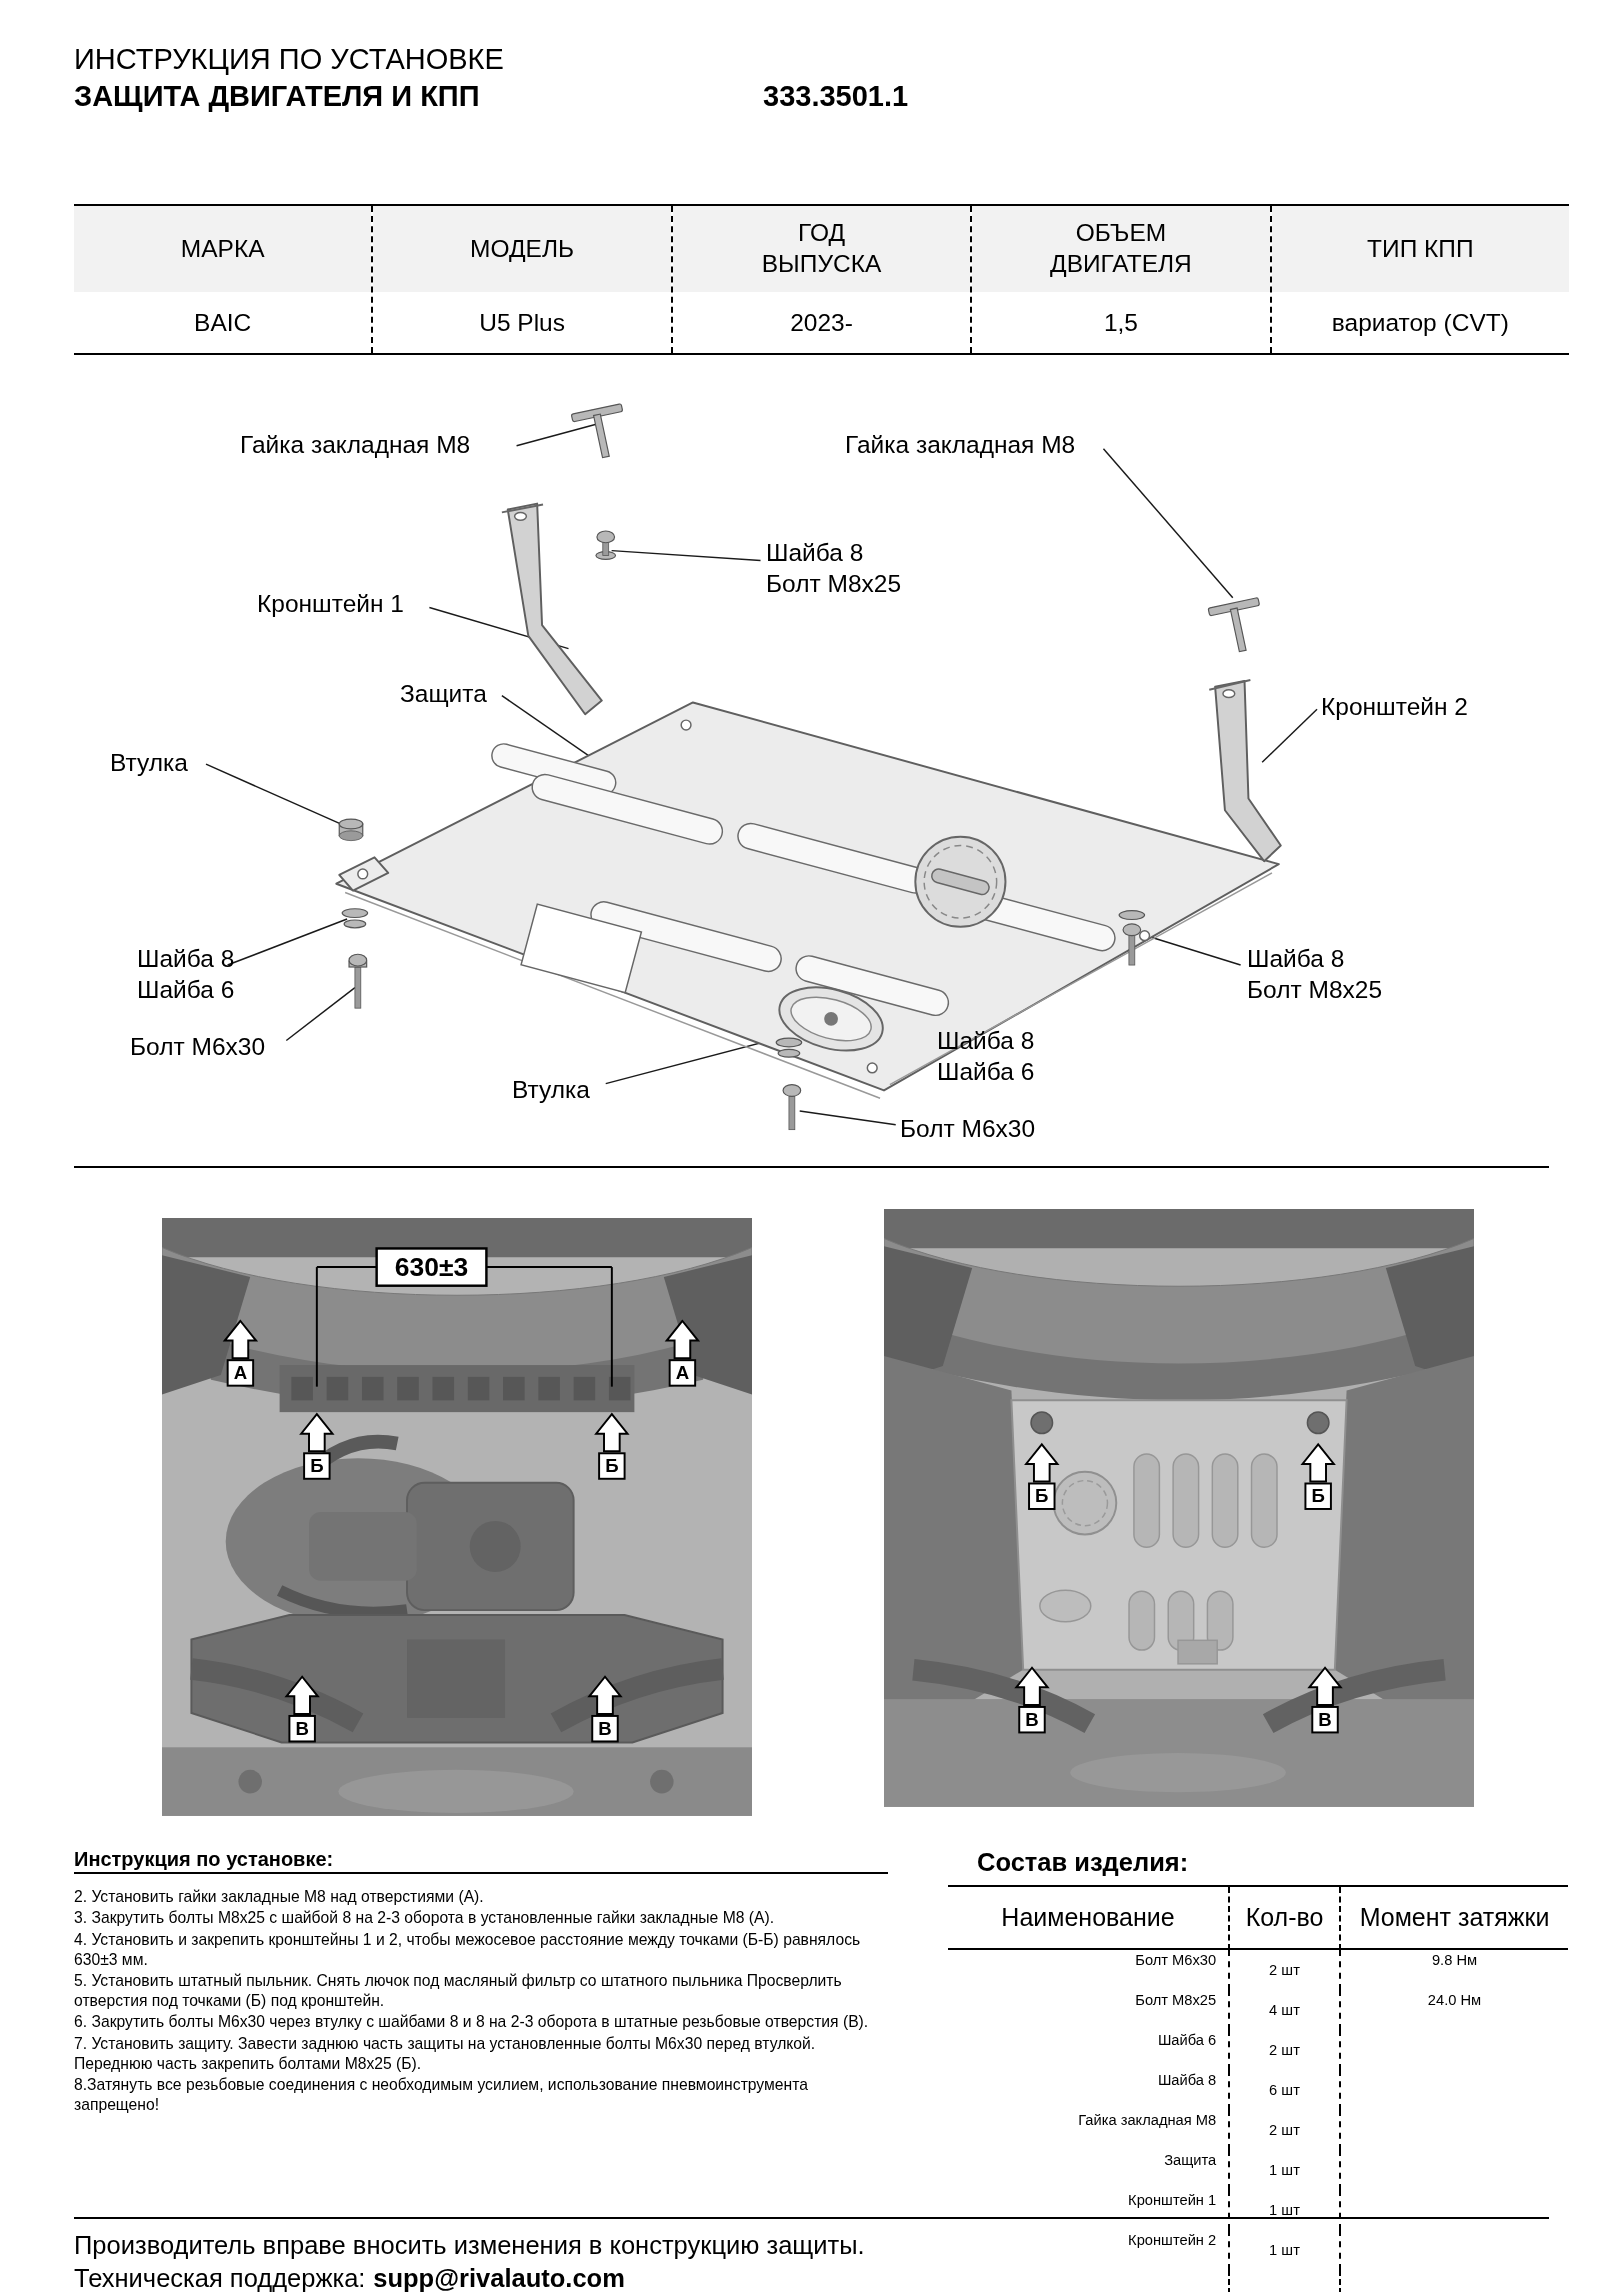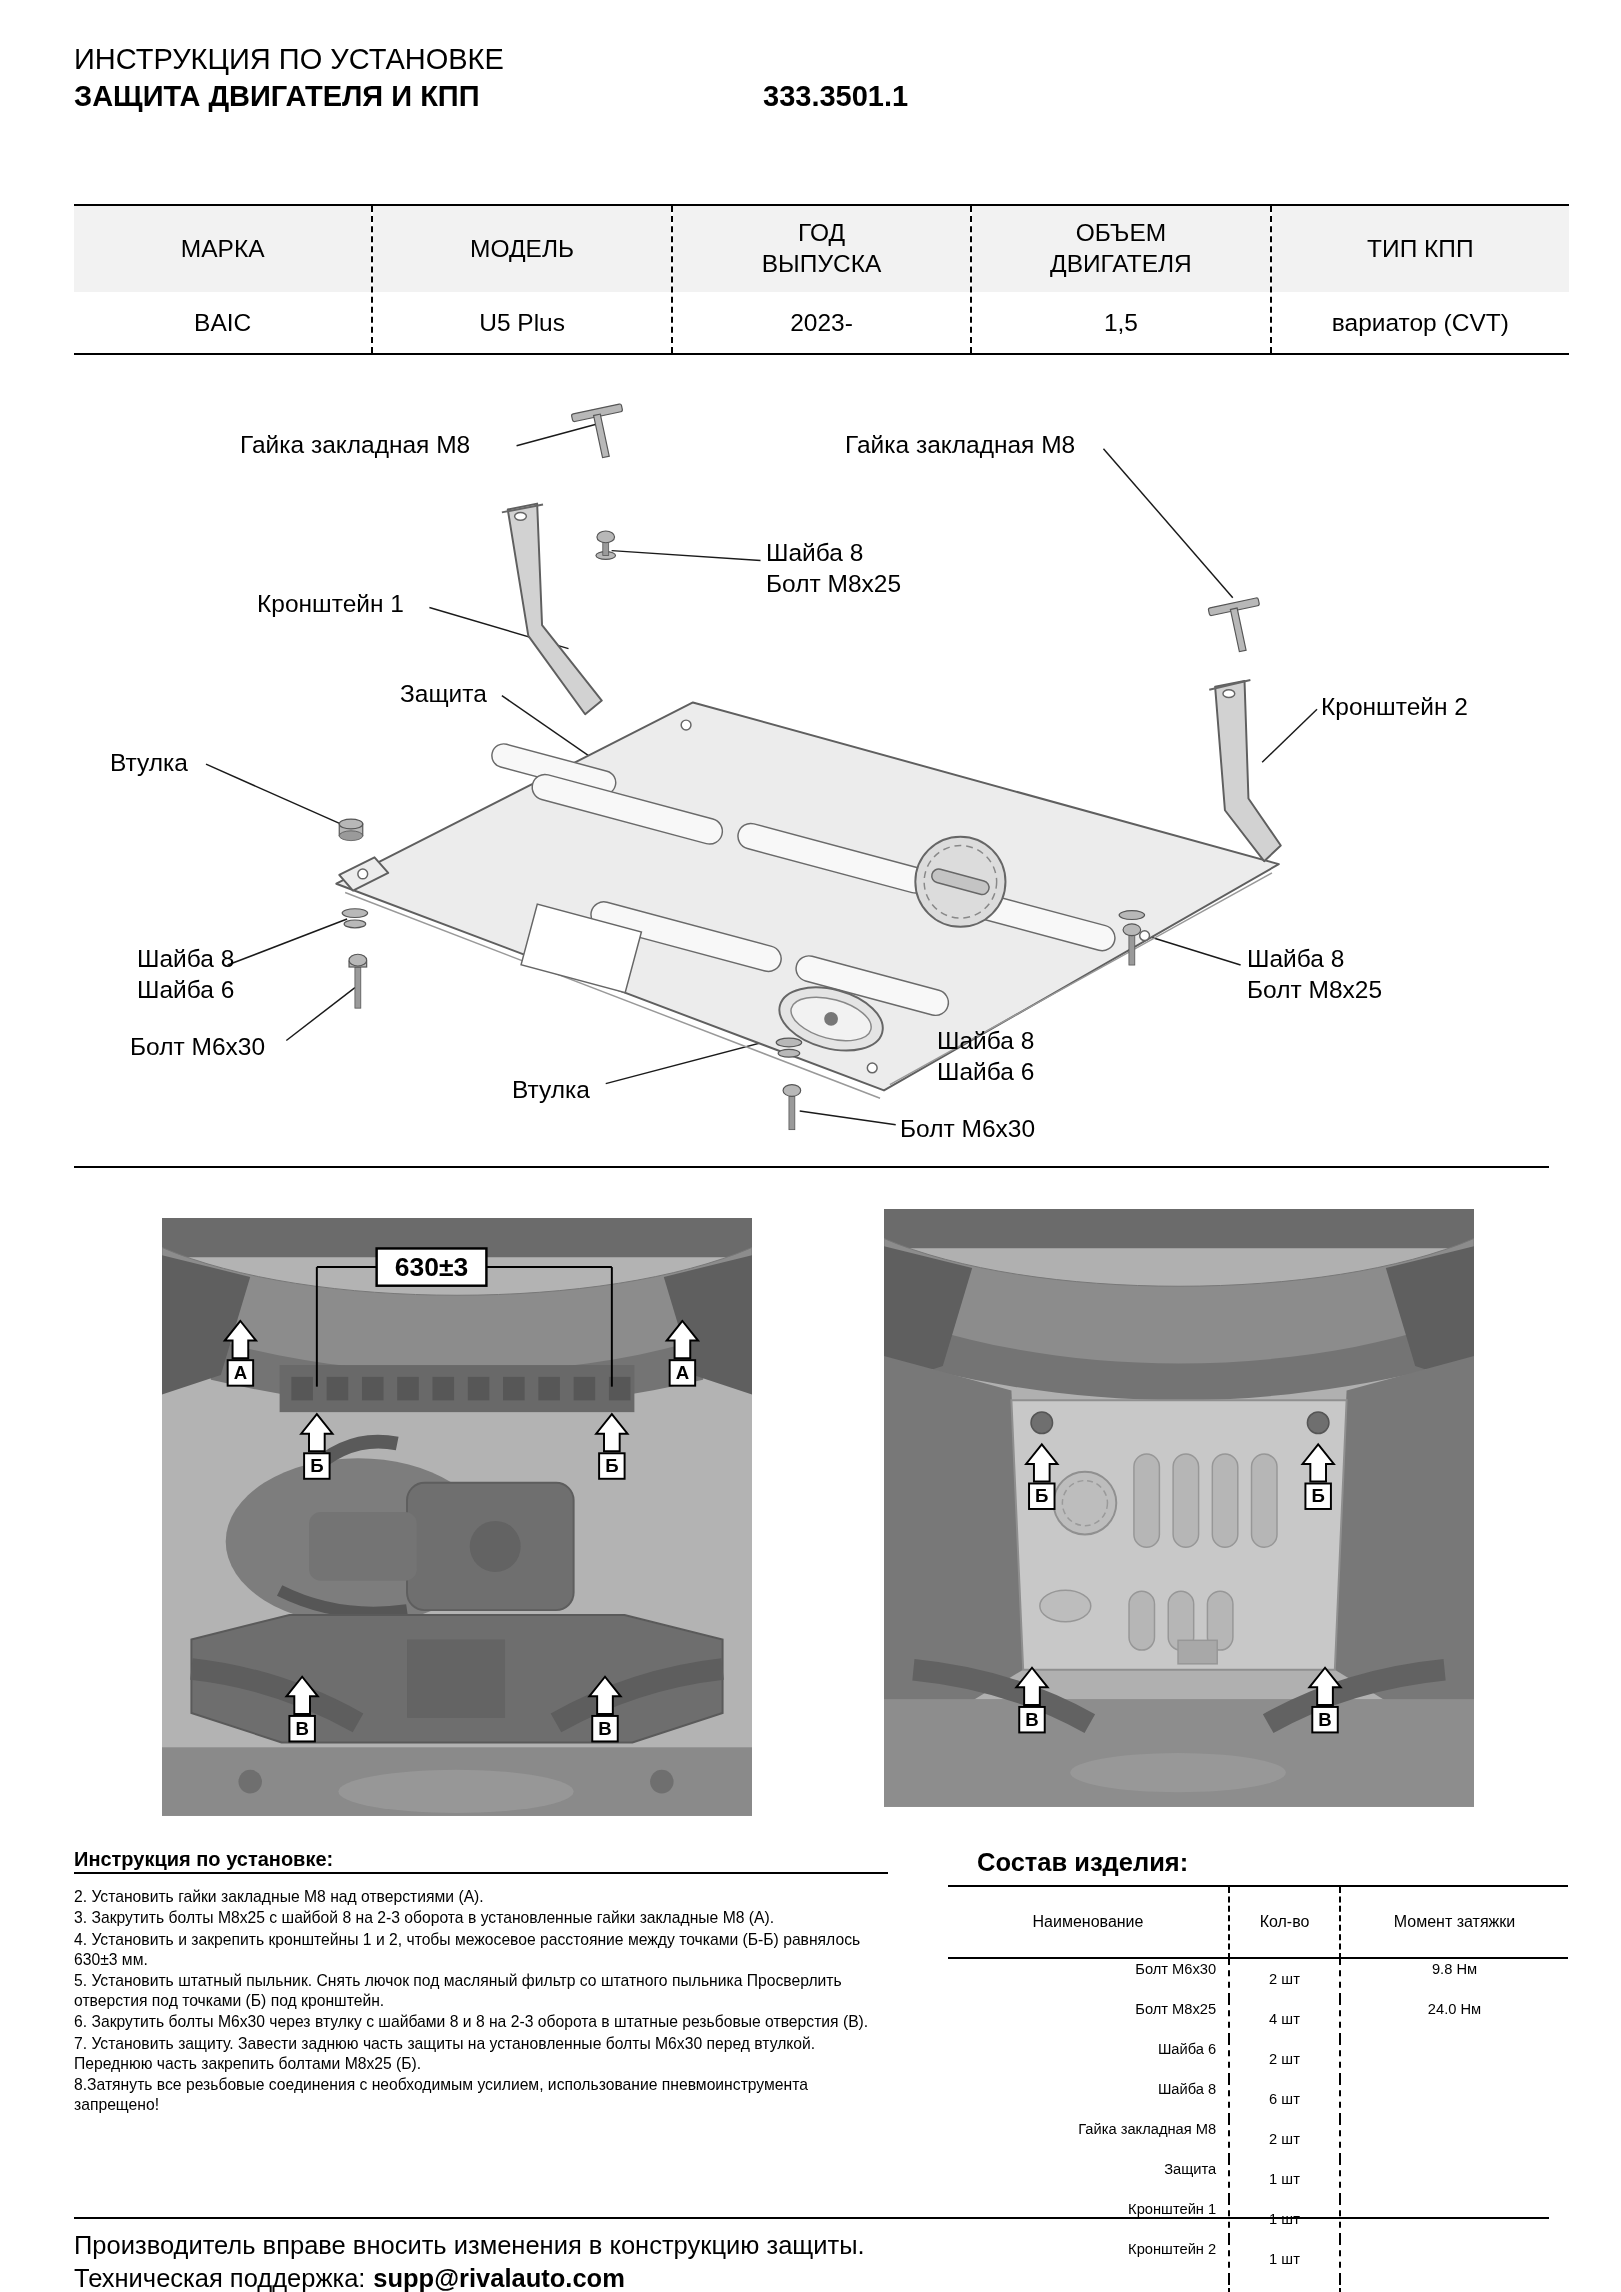--- a/index.html
+++ b/index.html
@@ -52,21 +52,21 @@
 
   
   .inst-heading { font-size:20px; font-weight:bold; margin-bottom:1px; }
   .inst-rule { border-top:2px solid #000; margin-bottom:12.7px; }
   .inst-steps p { font-size:15.7px; line-height:1.25; margin-bottom:2px; }
 
   
   .parts-heading { font-size:25.5px; font-weight:bold; margin-left:29px; margin-bottom:7.8px; }
   .pgrid { display:grid; grid-template-columns:280px 111px 229px; border-top:2px solid #000; }
   .pgrid .c2, .pgrid .c3 { border-left:2px dashed #000; }
-  .ph { font-size:16px; padding:26px 2px; text-align:center; border-bottom:2px solid #000; }
+  .ph { font-size:25px; padding:16px 2px; text-align:center; border-bottom:2px solid #000; }
   .pname  { font-size:14.7px; text-align:right; padding:2px 11.8px 2px 2px; }
   .pqty   { font-size:14.7px; text-align:center; padding:12px; }
   .ptorq  { font-size:14.7px; text-align:center; padding:2px; }
   .pfill  { height:51px; }
 
   
   .footer-note { font-size:25.5px; }
   .footer-support { font-size:25.5px; }
   .footer-support .email { font-weight:bold; margin-left:7.8px; }
 </style>

